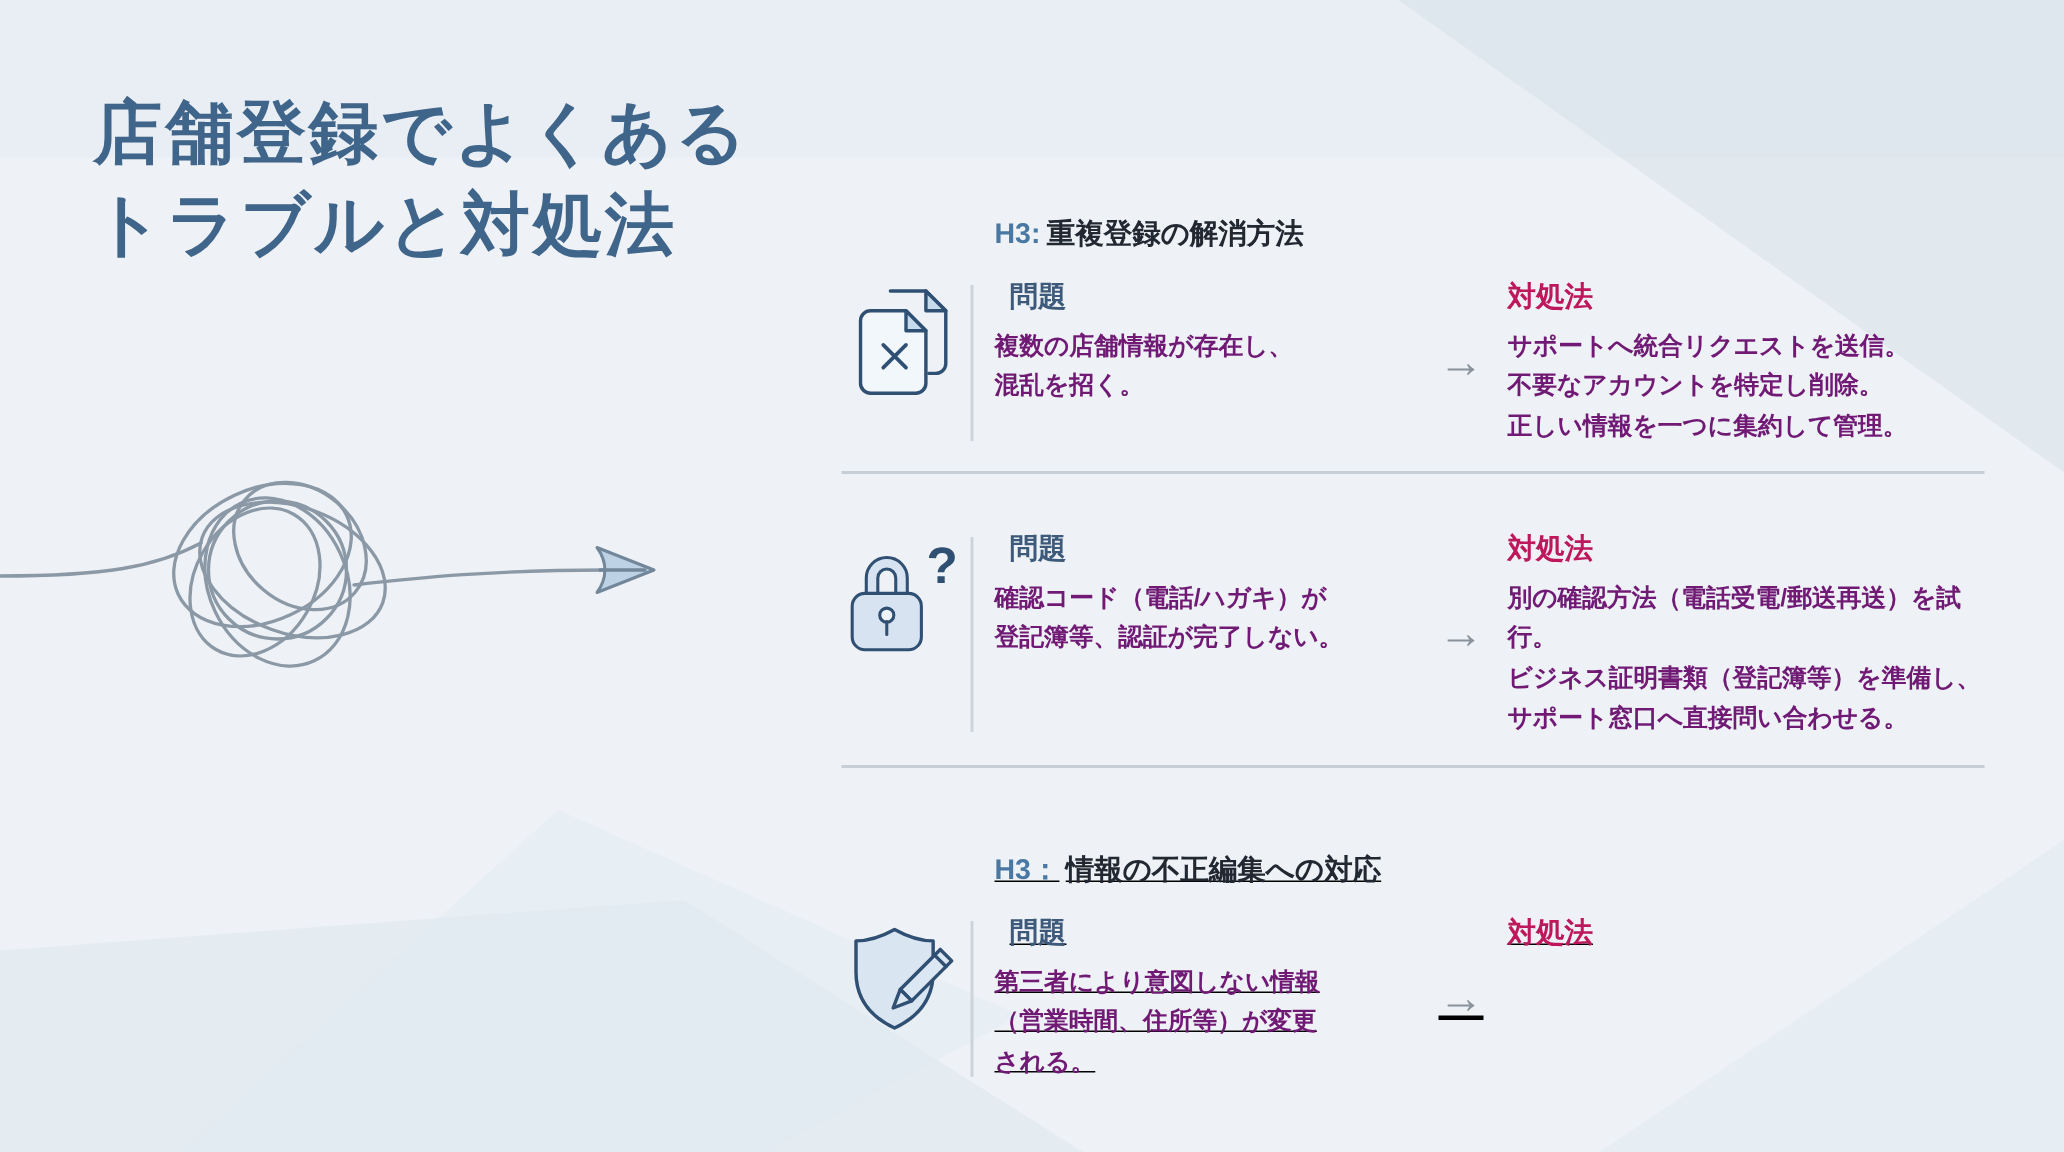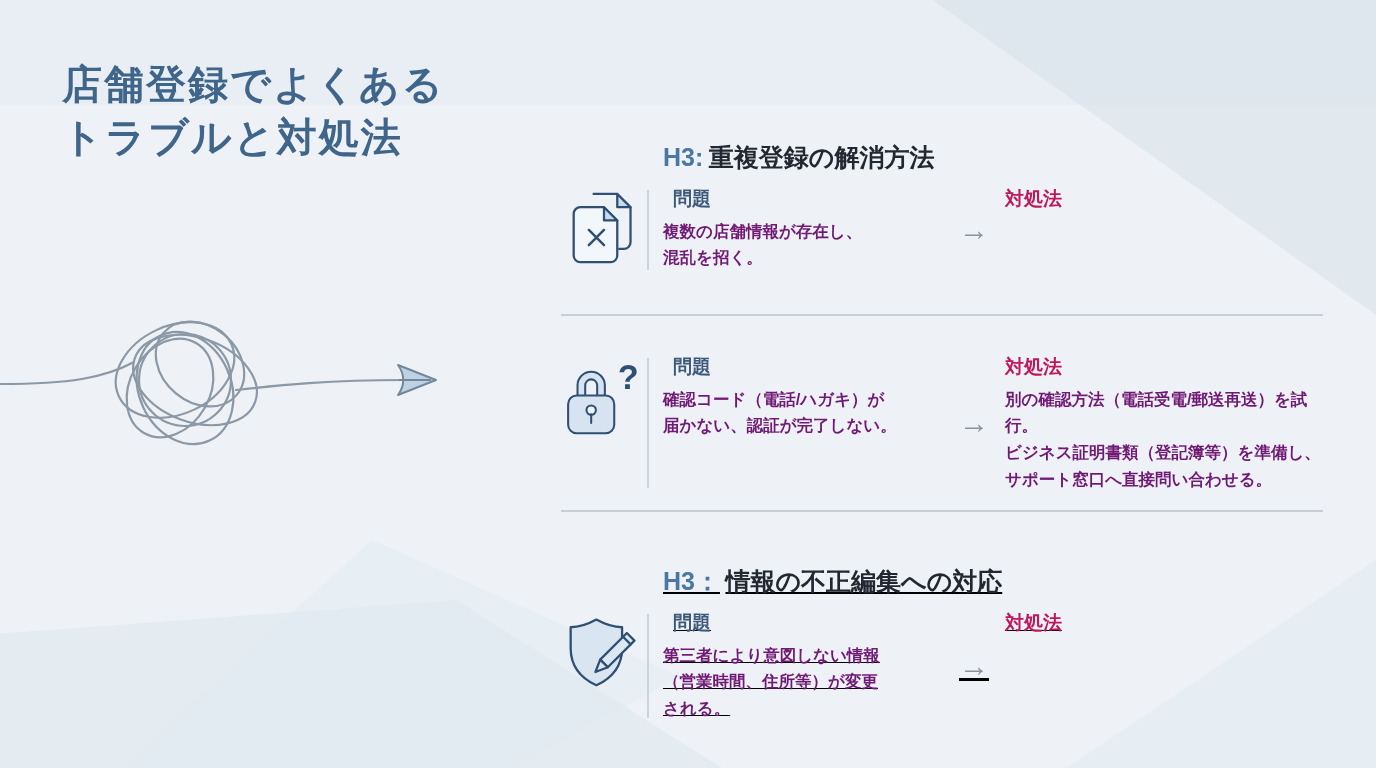--- a/index.html
+++ b/index.html
@@ -16,33 +16,33 @@
   .bg-bottom-left1{left:0;top:600px;width:760px;height:168px;background:#dde7f0;opacity:.6;
     clip-path:polygon(0 20%,60% 0,95% 100%,0 100%);}
   .bg-bottom-left2{left:120px;top:540px;width:560px;height:228px;background:#e2ebf2;opacity:.55;
     clip-path:polygon(45% 0,100% 60%,70% 100%,0 100%);}
   .bg-bottom-right{left:900px;top:560px;width:476px;height:208px;background:#e0e9f0;opacity:.5;
     clip-path:polygon(35% 100%,100% 0,100% 100%);}
 
   
   .page-title{
     position:absolute;left:62px;top:58px;
-    font-size:40px;font-weight:800;color:#40658a;
+    font-size:46px;font-weight:800;color:#40658a;
     line-height:1.32;letter-spacing:2px;
   }
 
   
   .scribble{position:absolute;left:0;top:288px;}
 
   
   .section{position:absolute;left:561px;width:766px;}
   .section-1{top:140px;}
   .section-2{top:342px;}
   .section-3{top:564px;text-decoration:underline;}
-  .h3-heading{margin-left:102px;font-size:25px;font-weight:800;color:#222832;line-height:34px;}
+  .h3-heading{margin-left:102px;font-size:19px;font-weight:800;color:#222832;line-height:34px;}
   .h3-prefix{color:#4878a3;margin-right:0.22em;}
   .row{display:flex;margin-top:12px;align-items:stretch;}
   .icon-cell{width:86px;display:flex;justify-content:center;align-items:flex-start;padding-top:2px;}
   .vline{width:2px;background:#ccd3da;margin:4px 0;}
   .problem-col{width:284px;padding-left:14px;}
   .arrow-cell{width:54px;display:flex;align-items:center;justify-content:center;
     color:#8a939c;font-size:30px;font-weight:400;}
   .solution-col{flex:1;padding-left:4px;}
   .col-label{font-size:19px;font-weight:800;line-height:1.4;margin-bottom:5px;}
   .problem-col .col-label{color:#3e5a7a;padding-left:10px;}
@@ -103,20 +103,23 @@
     </div>
     <div class="vline"></div>
     <div class="problem-col">
       <div class="col-label">問題</div>
       <div class="body-text">複数の店舗情報が存在し、
 混乱を招く。</div>
     </div>
     <div class="arrow-cell">→</div>
     <div class="solution-col">
       <div class="col-label">対処法</div>
+      <div class="body-text">サポートへ統合リクエストを送信。
+不要なアカウントを特定し削除。
+正しい情報を一つに集約して管理。</div>
     </div>
   </div>
 </div>
 
 <div class="divider divider-1"></div>
 
 <div class="section section-2">
   <div class="row">
     <div class="icon-cell">
       <span>
@@ -128,21 +131,21 @@
             <path d="M33,64 V74" fill="none"></path>
           </g>
           <text x="64" y="34" font-size="40" font-weight="bold" fill="#2f4f73">?</text>
         </svg>
       </span>
     </div>
     <div class="vline"></div>
     <div class="problem-col">
       <div class="col-label">問題</div>
       <div class="body-text">確認コード（電話/ハガキ）が
-届かない、認証が完了しない。</div>
+登記簿等、認証が完了しない。</div>
     </div>
     <div class="arrow-cell">→</div>
     <div class="solution-col">
       <div class="col-label">対処法</div>
       <div class="body-text">別の確認方法（電話受電/郵送再送）を試行。
 ビジネス証明書類（登記簿等）を準備し、
 サポート窓口へ直接問い合わせる。</div>
     </div>
   </div>
 </div>

